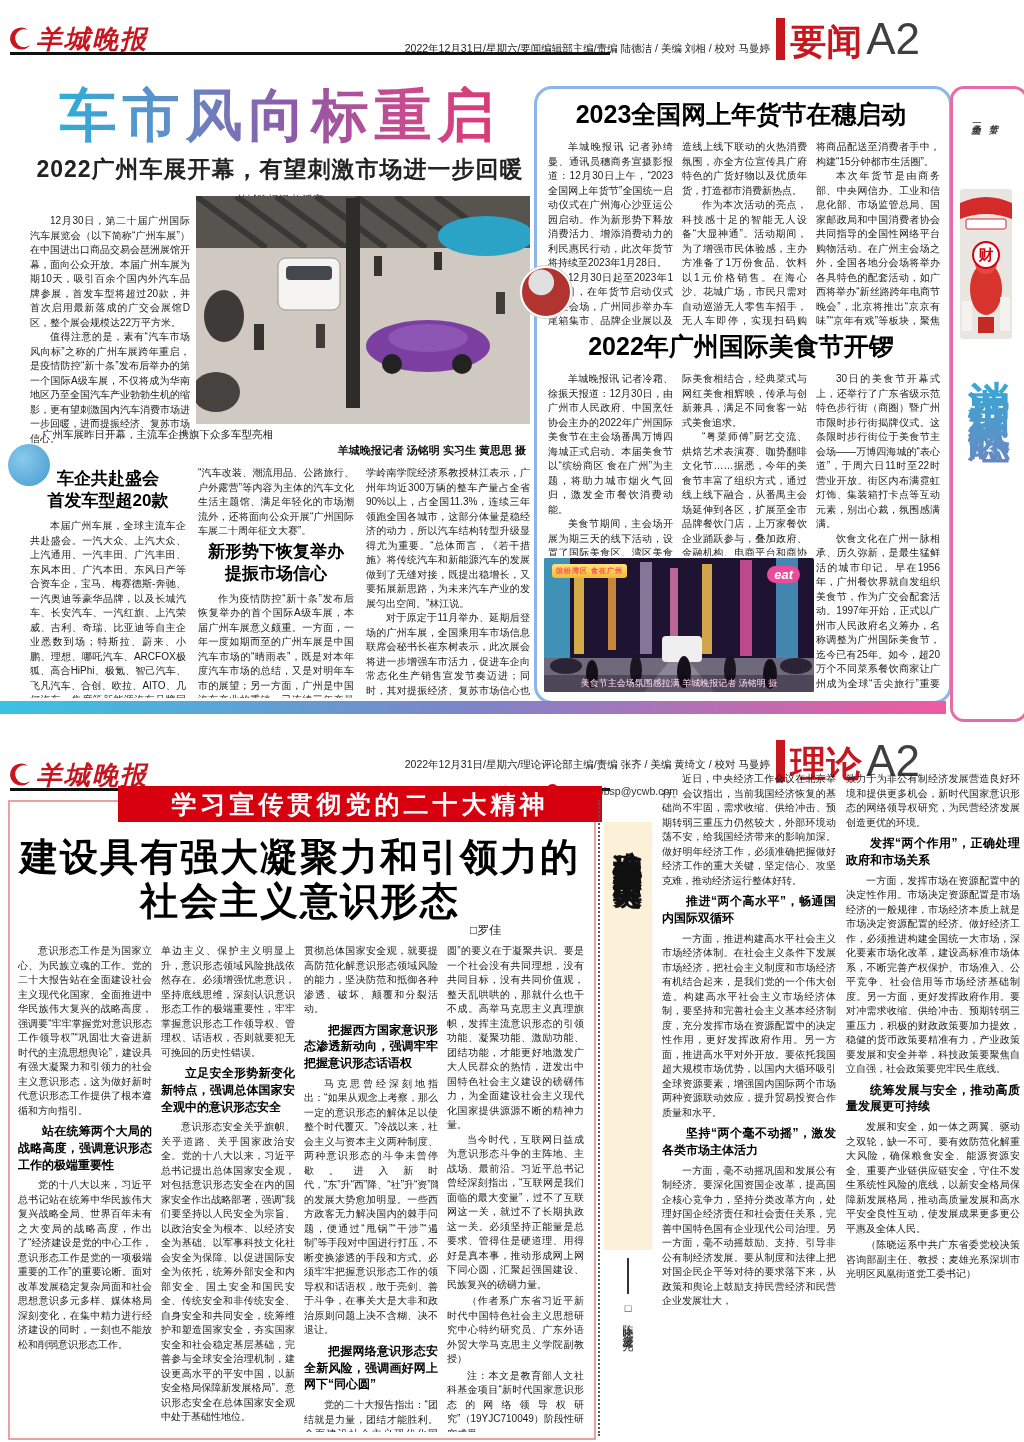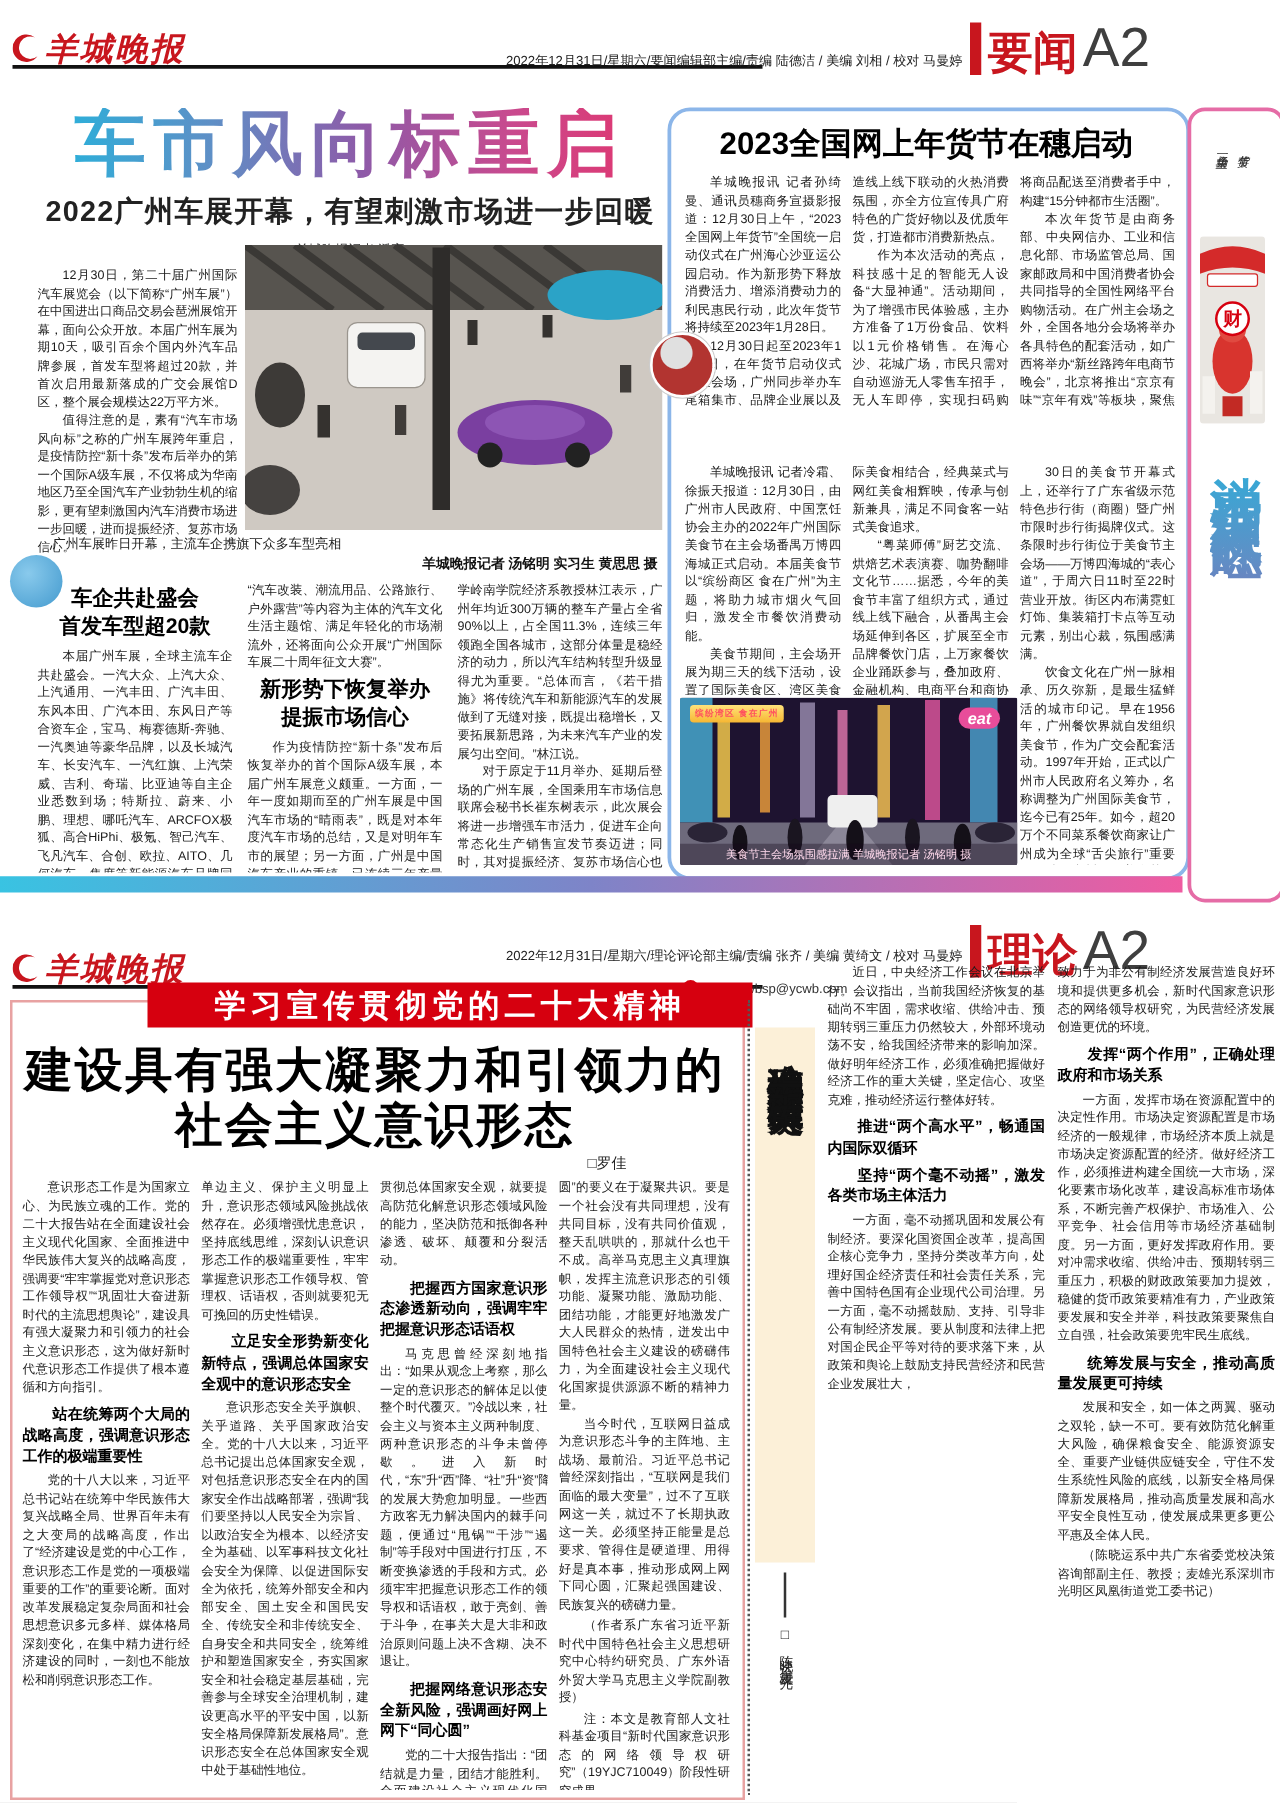--- a/index.html
+++ b/index.html
@@ -187,20 +187,21 @@
         <p class="para cont">造线上线下联动的火热消费氛围，亦全方位宣传具广府特色的广货好物以及优质年货，打造都市消费新热点。</p>
         <p class="para">作为本次活动的亮点，科技感十足的智能无人设备“大显神通”。活动期间，为了增强市民体验感，主办方准备了1万份食品、饮料以1元价格销售。在海心沙、花城广场，市民只需对自动巡游无人零售车招手，无人车即停，实现扫码购物。同时创新实践“线上下单+机器人配送”新模式，在广州近100栋甲级写字楼，消费者通过线上小程序下单，机器人即时</p>
       </div>
     <div class="col" style="width:124px;">
         <p class="para cont">将商品配送至消费者手中，构建“15分钟都市生活圈”。</p>
         <p class="para">本次年货节是由商务部、中央网信办、工业和信息化部、市场监管总局、国家邮政局和中国消费者协会共同指导的全国性网络平台购物活动。在广州主会场之外，全国各地分会场将举办各具特色的配套活动，如广西将举办“新丝路跨年电商节晚会”，北京将推出“京京有味”“京年有戏”等板块，聚焦人民美好生活需要和年货采购需求，努力保障人民群众度过一个欢乐祥和的新春佳节。</p>
       </div>
   </div>
   <div class="inset-circle"></div>
 
+  <div class="news-h" style="top:330px;">2022年广州国际美食节开锣</div>
   <div class="cols food-cols">
     <div class="col" style="width:125px;height:184px;">
         <p class="para">羊城晚报讯 记者冷霜、徐振天报道：12月30日，由广州市人民政府、中国烹饪协会主办的2022年广州国际美食节在主会场番禺万博四海城正式启动。本届美食节以“缤纷商区 食在广州”为主题，将助力城市烟火气回归，激发全市餐饮消费动能。</p>
         <p class="para">美食节期间，主会场开展为期三天的线下活动，设置了国际美食区、湾区美食区、网红美食区等展销摊位，突出多元化、品牌化、时尚化。参展餐企各具特色，广府美味与国</p>
       </div>
     <div class="col" style="width:125px;height:184px;">
         <p class="para cont">际美食相结合，经典菜式与网红美食相辉映，传承与创新兼具，满足不同食客一站式美食追求。</p>
         <p class="para">“粤菜师傅”厨艺交流、烘焙艺术表演赛、咖势翻啡文化节……据悉，今年的美食节丰富了组织方式，通过线上线下融合，从番禺主会场延伸到各区，扩展至全市品牌餐饮门店，上万家餐饮企业踊跃参与，叠加政府、金融机构、电商平台和商协会各方力量和资源，一同打造一场席卷全城的美食盛宴。</p>
       </div>
     <div class="col" style="width:124px;">
@@ -316,20 +317,21 @@
   <div class="mid-h">
     <span>准确把握做好经济工作的重大关键</span>
   </div>
   <div class="vdash"></div>
   <div class="mid-authors">□陈晓运 麦雄光</div>
 
   <div class="cols essay2-cols">
     <div class="col" style="width:174px;">
         <p class="para">近日，中央经济工作会议在北京举行。会议指出，当前我国经济恢复的基础尚不牢固，需求收缩、供给冲击、预期转弱三重压力仍然较大，外部环境动荡不安，给我国经济带来的影响加深。做好明年经济工作，必须准确把握做好经济工作的重大关键，坚定信心、攻坚克难，推动经济运行整体好转。</p>
         <p class="sub">推进“两个高水平”，畅通国内国际双循环</p>
+        <p class="para">一方面，推进构建高水平社会主义市场经济体制。在社会主义条件下发展市场经济，把社会主义制度和市场经济有机结合起来，是我们党的一个伟大创造。构建高水平社会主义市场经济体制，要坚持和完善社会主义基本经济制度，充分发挥市场在资源配置中的决定性作用，更好发挥政府作用。另一方面，推进高水平对外开放。要依托我国超大规模市场优势，以国内大循环吸引全球资源要素，增强国内国际两个市场两种资源联动效应，提升贸易投资合作质量和水平。</p>
         <p class="sub">坚持“两个毫不动摇”，激发各类市场主体活力</p>
         <p class="para">一方面，毫不动摇巩固和发展公有制经济。要深化国资国企改革，提高国企核心竞争力，坚持分类改革方向，处理好国企经济责任和社会责任关系，完善中国特色国有企业现代公司治理。另一方面，毫不动摇鼓励、支持、引导非公有制经济发展。要从制度和法律上把对国企民企平等对待的要求落下来，从政策和舆论上鼓励支持民营经济和民营企业发展壮大，</p>
       </div>
     <div class="col" style="width:174px;">
         <p class="para cont">致力于为非公有制经济发展营造良好环境和提供更多机会，新时代国家意识形态的网络领导权研究，为民营经济发展创造更优的环境。</p>
         <p class="sub">发挥“两个作用”，正确处理政府和市场关系</p>
         <p class="para">一方面，发挥市场在资源配置中的决定性作用。市场决定资源配置是市场经济的一般规律，市场经济本质上就是市场决定资源配置的经济。做好经济工作，必须推进构建全国统一大市场，深化要素市场化改革，建设高标准市场体系，不断完善产权保护、市场准入、公平竞争、社会信用等市场经济基础制度。另一方面，更好发挥政府作用。要对冲需求收缩、供给冲击、预期转弱三重压力，积极的财政政策要加力提效，稳健的货币政策要精准有力，产业政策要发展和安全并举，科技政策要聚焦自立自强，社会政策要兜牢民生底线。</p>
         <p class="sub">统筹发展与安全，推动高质量发展更可持续</p>
         <p class="para">发展和安全，如一体之两翼、驱动之双轮，缺一不可。要有效防范化解重大风险，确保粮食安全、能源资源安全、重要产业链供应链安全，守住不发生系统性风险的底线，以新安全格局保障新发展格局，推动高质量发展和高水平安全良性互动，使发展成果更多更公平惠及全体人民。</p>
         <p class="note">（陈晓运系中共广东省委党校决策咨询部副主任、教授；麦雄光系深圳市光明区凤凰街道党工委书记）</p>

